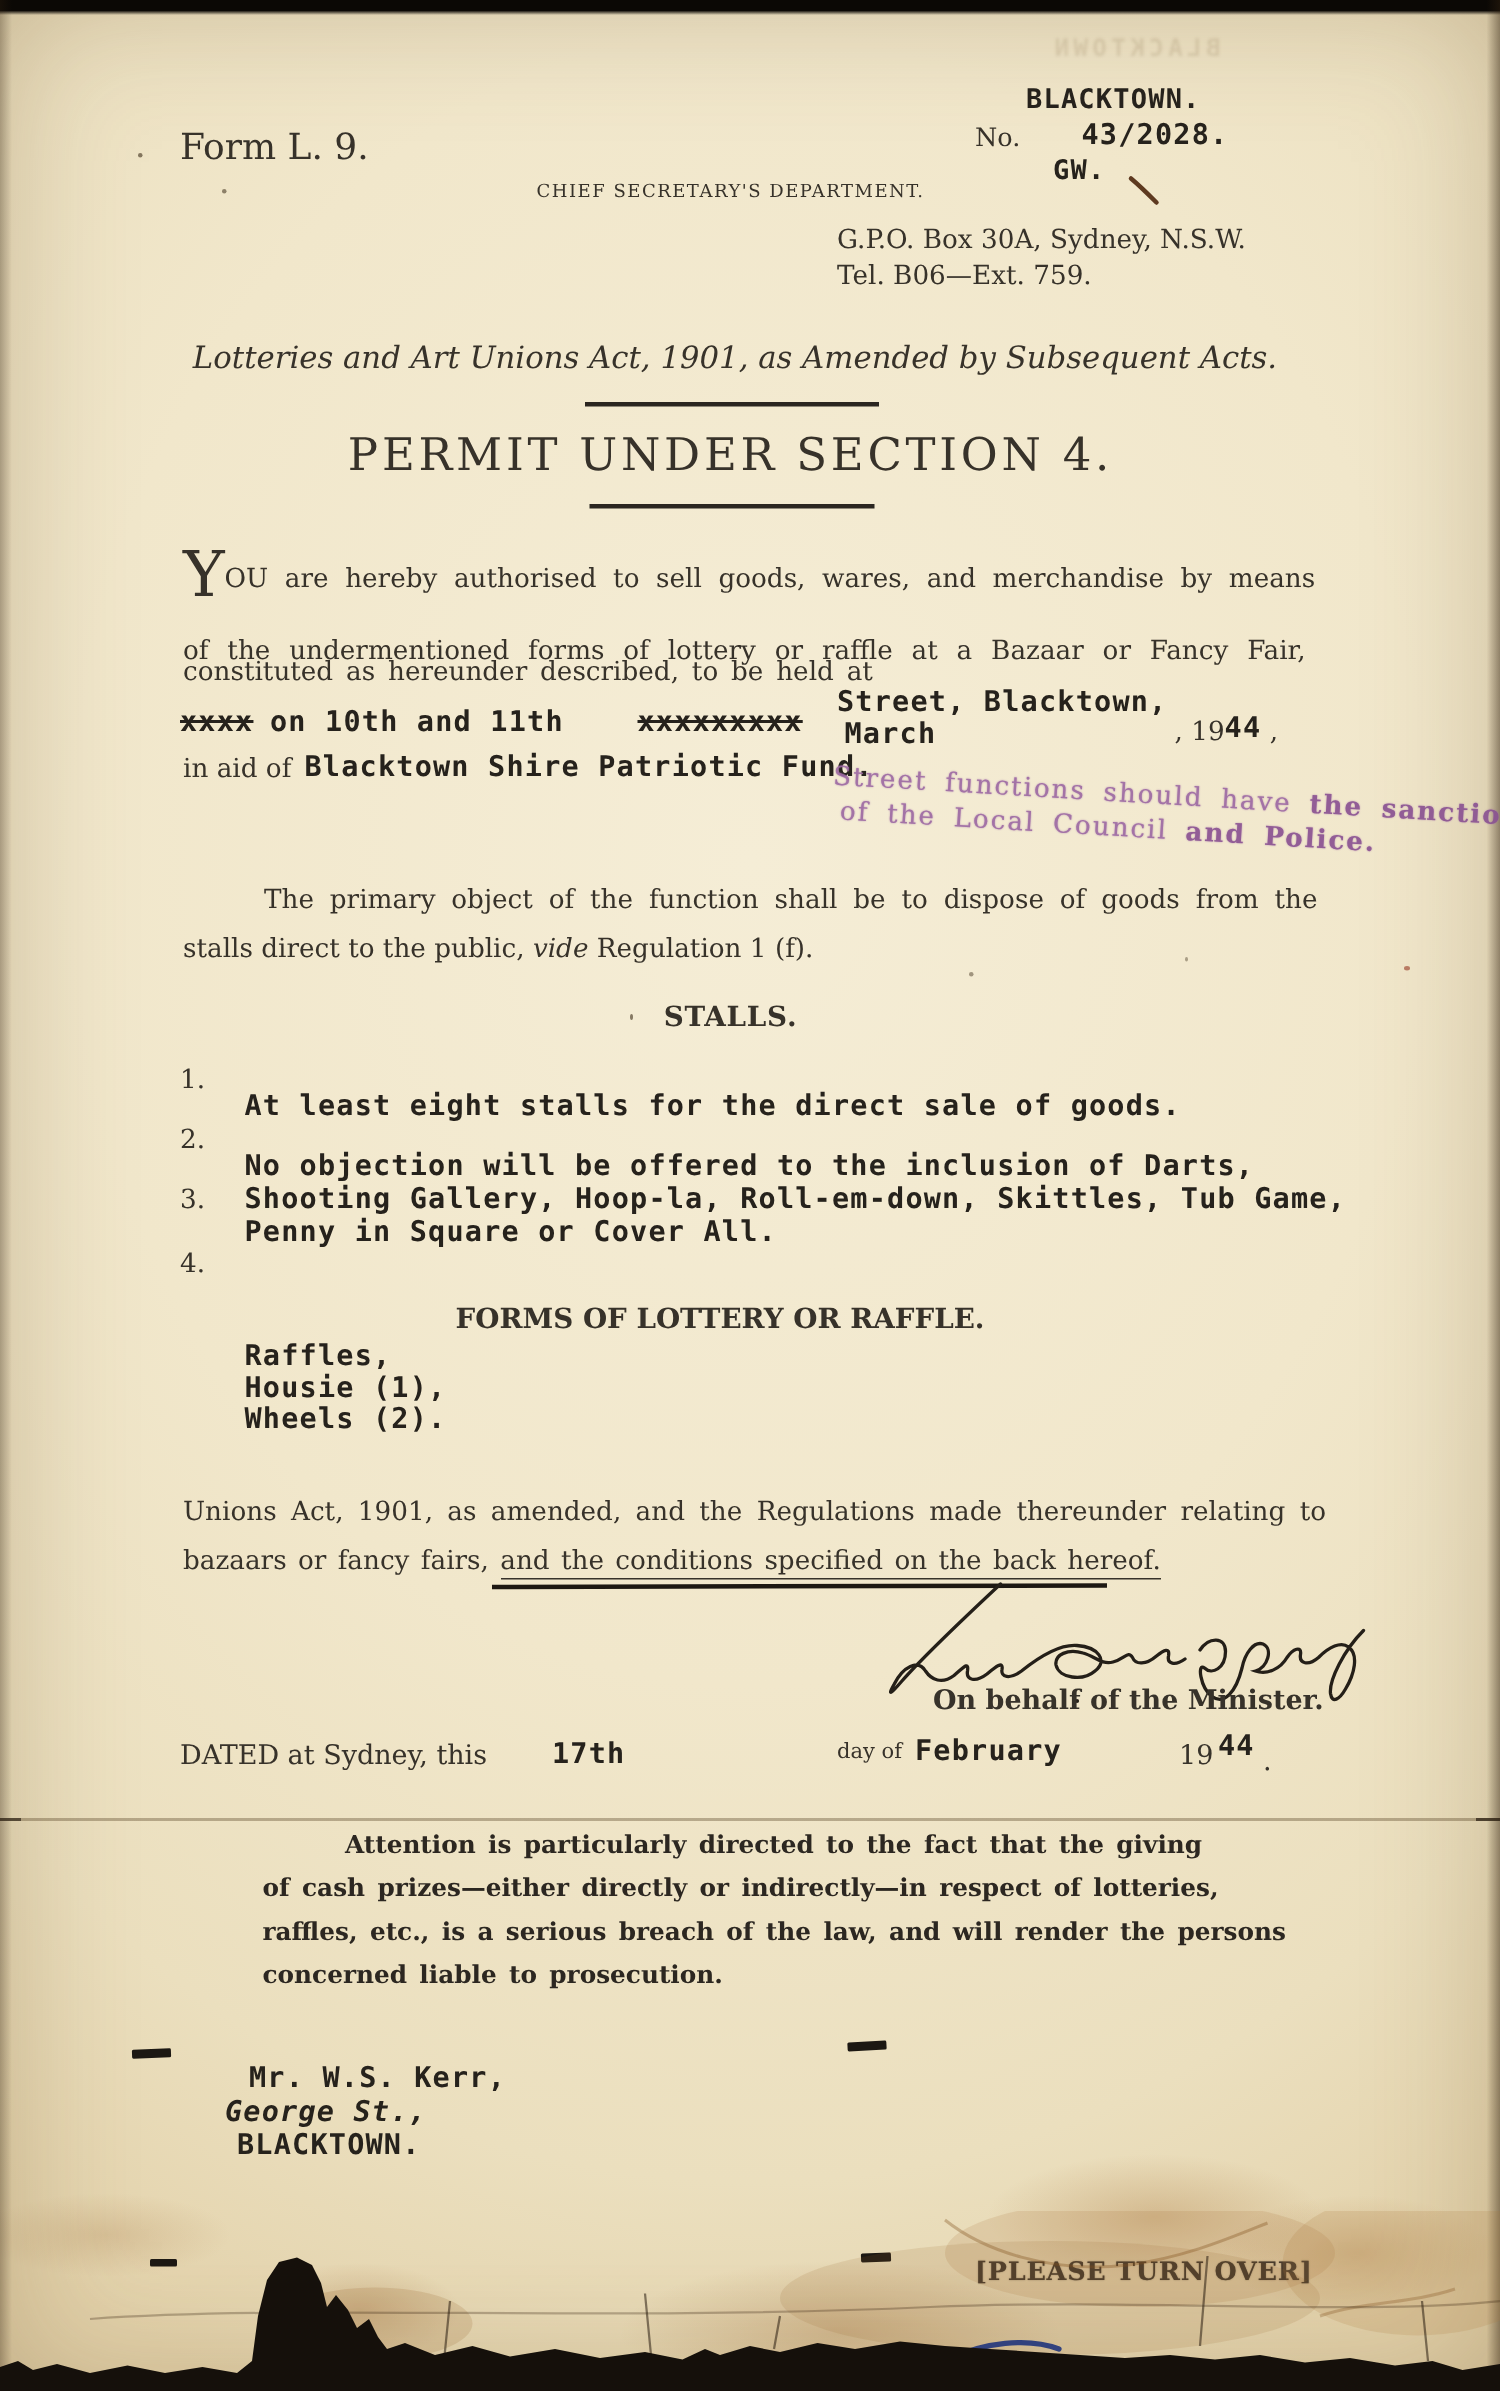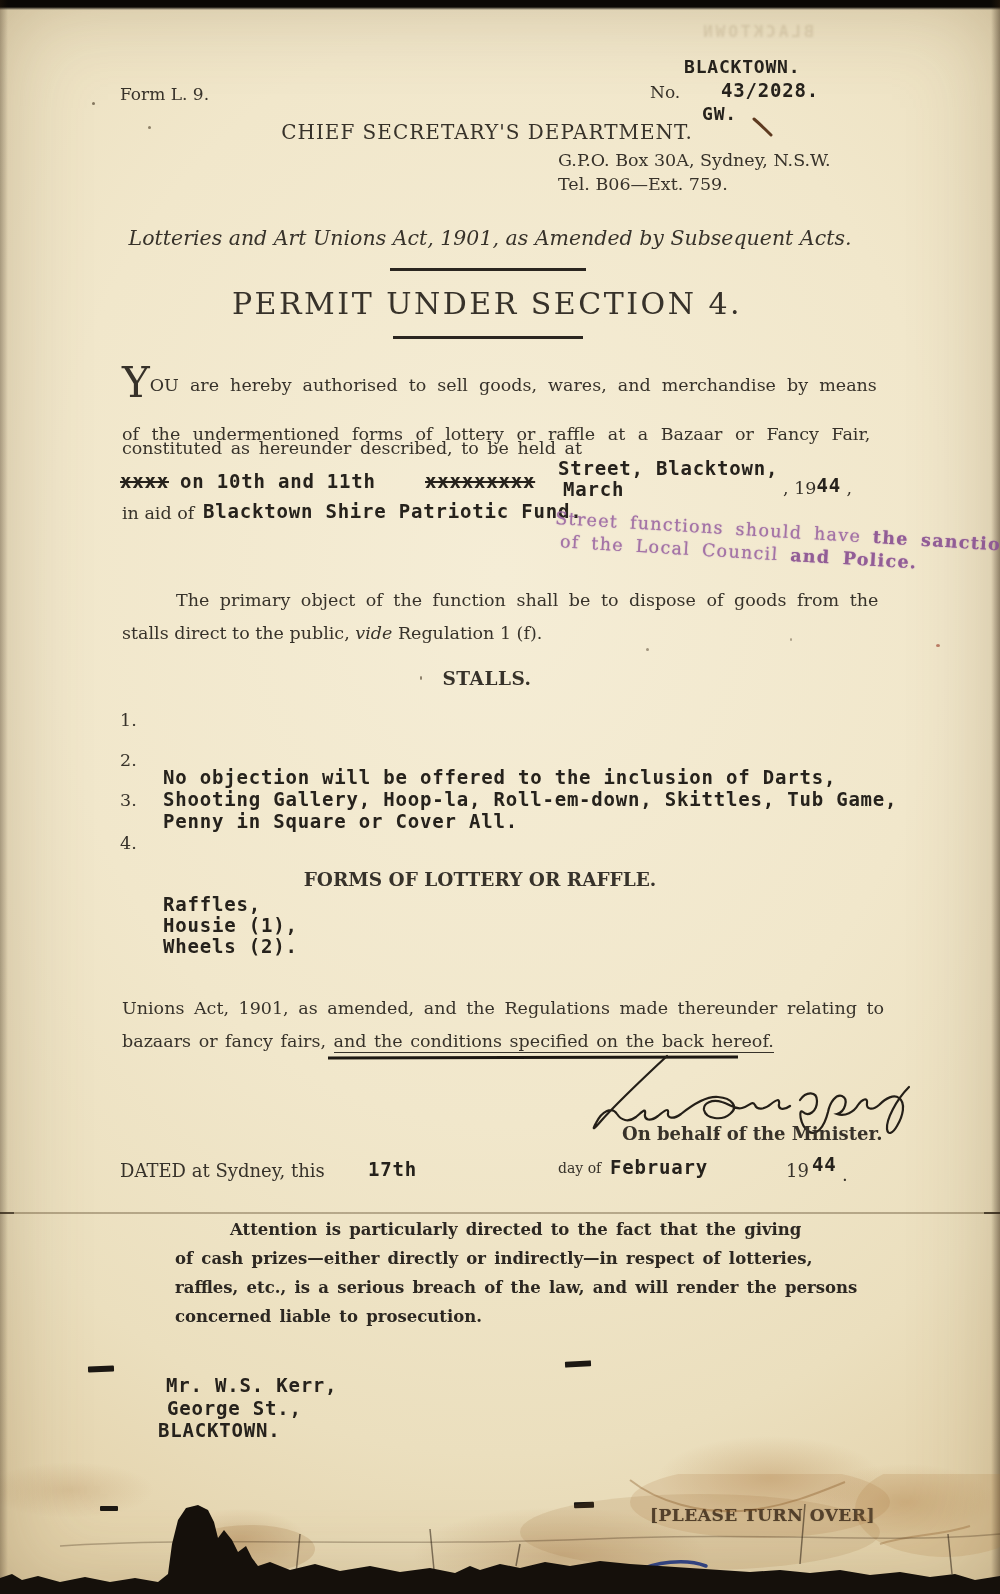--- a/index.html
+++ b/index.html
@@ -52,31 +52,31 @@
 </head>
 <body>
 
 <div class="page">
 
   <div class="edge-top"></div>
   <div class="edge-right"></div>
   <div class="edge-left"></div>
   <div class="ghost">BLACKTOWN</div>
 
-  <div class="abs print" style="left:120px;top:84px;font-size:17px;">Form L. 9.</div>
+  <div class="abs print" style="left:120px;top:84px;font-size:24px;">Form L. 9.</div>
   <div class="abs typed typed-sm" style="left:684px;top:56px;">BLACKTOWN.</div>
   <div class="abs print" style="left:650px;top:82px;font-size:17px;">No.</div>
   <div class="abs typed" style="left:692px;top:79px;margin-left:29px;">43/2028.</div>
   <div class="abs typed typed-sm" style="left:702px;top:103px;">GW.</div>
 
   <svg class="abs" style="left:750px;top:116px;" width="26" height="22">
     <path d="M4,3 C 10,8 16,14 21,19" stroke="#5e3a20" stroke-width="3" stroke-linecap="round" fill="none"></path>
   </svg>
 
-  <div class="abs print" style="left:0;top:120px;width:974px;text-align:center;font-size:20px;letter-spacing:1px;">CHIEF SECRETARY'S DEPARTMENT.</div>
+  <div class="abs print" style="left:0;top:120px;width:974px;text-align:center;font-size:12px;letter-spacing:1px;">CHIEF SECRETARY'S DEPARTMENT.</div>
   <div class="abs print" style="left:558px;top:150px;font-size:17.5px;">G.P.O. Box 30A, Sydney, N.S.W.</div>
   <div class="abs print" style="left:558px;top:174px;font-size:17.5px;">Tel. B06—Ext. 759.</div>
 
   <div class="abs print ital" style="left:0;top:226px;width:980px;text-align:center;font-size:20.5px;">Lotteries and Art Unions Act, 1901, as Amended by Subsequent Acts.</div>
 
   <div class="rule" style="left:390px;top:268px;width:196px;"></div>
   <div class="abs print" style="left:0;top:286px;width:974px;text-align:center;font-size:30px;letter-spacing:2.5px;">PERMIT UNDER SECTION 4.</div>
   <div class="rule" style="left:393px;top:336px;width:190px;"></div>
 
   <div class="abs print print-sm" style="left:122px;top:368px;word-spacing:5.5px;"><span class="dropcap">Y</span><span>OU are hereby authorised to sell goods, wares, and merchandise by means</span></div>
@@ -98,20 +98,21 @@
     <div><span>Street functions should have </span><span class="hvy">the sanction</span></div>
     <div style="margin-left:6px;margin-top:3px;"><span>of the Local Council </span><span class="hvy">and Police.</span></div>
   </div>
 
   <div class="abs print print-sm just" style="left:176px;top:590px;word-spacing:5px;">The primary object of the function shall be to dispose of goods from the</div>
   <div class="abs print print-sm" style="left:122px;top:623px;"><span>stalls direct to the public, </span><span class="ital">vide</span><span> Regulation 1 (f).</span></div>
 
   <div class="abs print bold" style="left:0;top:668px;width:974px;text-align:center;font-size:18.5px;letter-spacing:0.5px;">STALLS.</div>
 
   <div class="abs print print-sm" style="left:120px;top:710px;">1.</div>
+  <div class="abs typed" style="left:163px;top:726px;">At least eight stalls for the direct sale of goods.</div>
   <div class="abs print print-sm" style="left:120px;top:750px;">2.</div>
   <div class="abs typed" style="left:163px;top:766px;">No objection will be offered to the inclusion of Darts,</div>
   <div class="abs print print-sm" style="left:120px;top:790px;">3.</div>
   <div class="abs typed" style="left:163px;top:788px;">Shooting Gallery, Hoop-la, Roll-em-down, Skittles, Tub Game,</div>
   <div class="abs typed" style="left:163px;top:810px;">Penny in Square or Cover All.</div>
   <div class="abs print print-sm" style="left:120px;top:833px;">4.</div>
 
   <div class="abs print bold" style="left:0;top:869px;width:960px;text-align:center;font-size:18.5px;">FORMS OF LOTTERY OR RAFFLE.</div>
   <div class="abs typed" style="left:163px;top:893px;">Raffles,</div>
   <div class="abs typed" style="left:163px;top:914px;">Housie (1),</div>
@@ -156,21 +157,21 @@
 
   <div class="abs attn" style="left:230px;top:1220px;">Attention is particularly directed to the fact that the giving</div>
   <div class="abs attn" style="left:175px;top:1249px;">of cash prizes—either directly or indirectly—in respect of lotteries,</div>
   <div class="abs attn" style="left:175px;top:1278px;">raffles, etc., is a serious breach of the law, and will render the persons</div>
   <div class="abs attn" style="left:175px;top:1307px;">concerned liable to prosecution.</div>
 
   <div class="dash-mark" style="left:88px;top:1366px;width:26px;height:6px;transform:rotate(-2deg);"></div>
   <div class="dash-mark" style="left:565px;top:1361px;width:26px;height:6px;transform:rotate(-3deg);"></div>
 
   <div class="abs typed" style="left:166px;top:1374px;">Mr. W.S. Kerr,</div>
-  <div class="abs typed" style="left:167px;top:1397px;">George St.,</div>
+  <div class="abs typed" style="left:150px;top:1397px;font-style:italic;">George St.,</div>
   <div class="abs typed" style="left:158px;top:1419px;">BLACKTOWN.</div>
 
   <div class="dash-mark" style="left:100px;top:1506px;width:18px;height:5px;"></div>
   <div class="dash-mark" style="left:574px;top:1502px;width:20px;height:6px;transform:rotate(-2deg);"></div>
 
   <div class="abs print bold" style="left:650px;top:1505px;font-size:17px;letter-spacing:0.5px;text-shadow:0 0 1px rgba(55,50,42,.6);">[PLEASE TURN OVER]</div>
 
   <div class="speck" style="left:92px;top:102px;width:3px;height:3px;background:rgba(60,45,25,.6);"></div>
   <div class="speck" style="left:148px;top:126px;width:3px;height:3px;background:rgba(60,45,25,.55);"></div>
   <div class="speck" style="left:420px;top:676px;width:2px;height:4px;background:rgba(60,45,25,.6);"></div>

